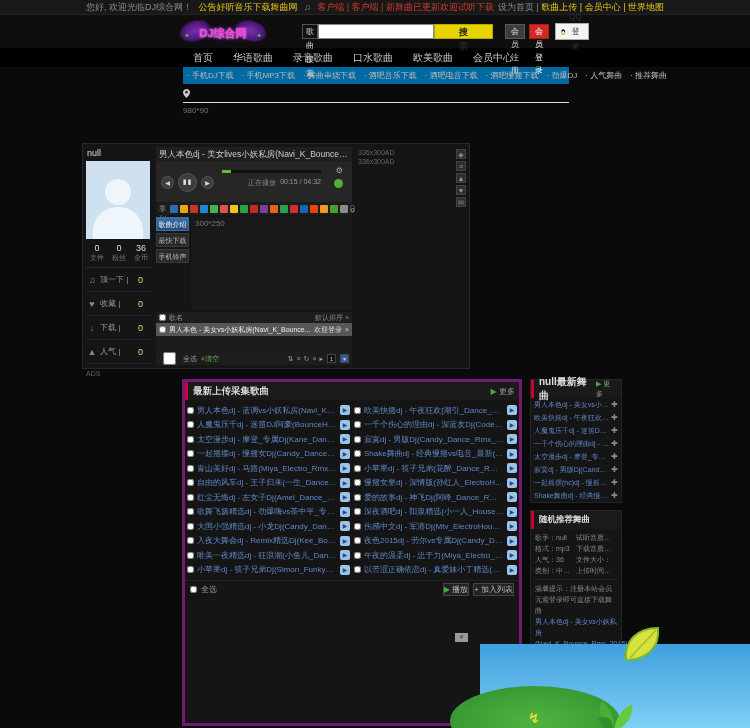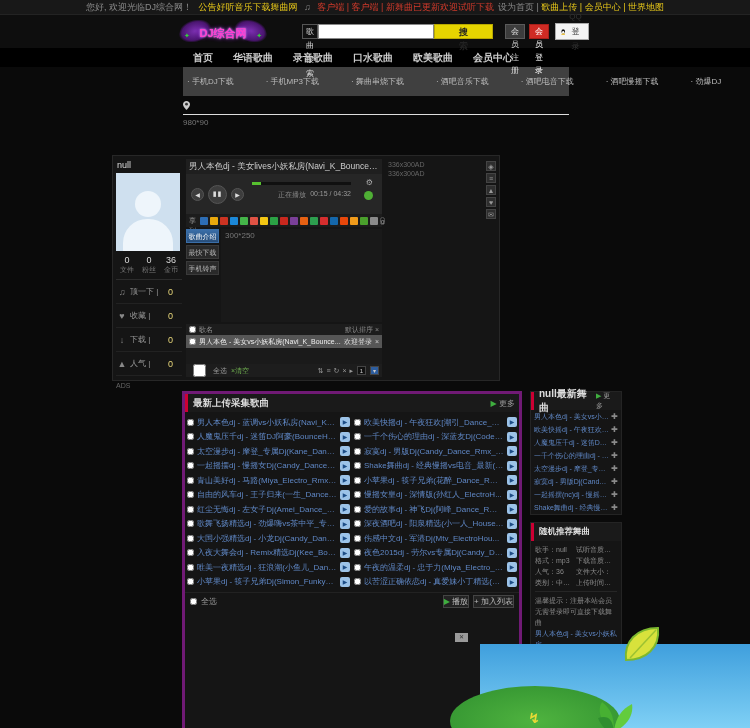--- a/index.html
+++ b/index.html
@@ -25,32 +25,32 @@
   .search-cat{height:15px;line-height:14px;background:#111;border:1px solid #555;color:#ddd;font-size:8px;padding:0 3px;}
   .search-input{height:15px;width:116px;border:1px solid #888;background:#fff;font-size:9px;padding:0 2px;color:#222;}
   .btn-search{height:15px;line-height:14px;background:#e6d400;border:1px solid #b8a900;color:#222;font-size:9px;font-weight:bold;padding:0 24px;cursor:pointer;}
   .btn-reg{height:15px;line-height:13px;background:#3c3c3c;border:1px solid #5a5a5a;color:#ddd;font-size:8px;padding:0 5px;margin-left:12px;cursor:pointer;}
   .btn-login{height:15px;line-height:13px;background:#cf2b24;border:1px solid #a81f1a;color:#fff;font-size:8px;padding:0 5px;margin-left:4px;cursor:pointer;}
   .btn-qq{height:17px;line-height:15px;background:#f4f4f4;border:1px solid #aaa;color:#333;font-size:8px;padding:0 5px;margin-left:6px;display:flex;align-items:center;gap:2px;cursor:pointer;}
 
   
   .nav{height:19px;background:#000;display:flex;align-items:stretch;font-size:10px;}
   .nav-inner{margin-left:183px;display:flex;}
-  .nav-item{padding:0 10px;line-height:19px;color:#ccc;font-weight:bold;cursor:pointer;}
-
-  
-  .subnav{height:29px;margin-left:183px;width:386px;background:#404040;display:flex;align-items:center;font-size:8px;color:#bbb;gap:24px;}
+  .nav-item{padding:0 10px;line-height:19px;color:#ccc;font-weight:normal;cursor:pointer;}
+
+  
+  .subnav{height:17px;margin-left:183px;width:386px;background:#0369a1;display:flex;align-items:center;font-size:8px;color:#bbb;}
   .subnav span{margin:0 4px;white-space:nowrap;cursor:pointer;}
 
   
   .crumb{margin-left:183px;width:386px;padding-top:5px;font-size:8px;color:#aaa;display:flex;align-items:center;gap:3px;border-bottom:1px solid #ddd;padding-bottom:4px;}
   .ad980{margin-left:183px;width:386px;height:40px;font-size:8px;color:#777;padding-top:3px;}
 
   
-  .main-box{margin-left:112px;width:388px;background:#151515;border:1px solid #272727;display:flex;padding:3px;gap:4px;height:226px;}
+  .main-box{margin-left:82px;width:388px;background:#151515;border:1px solid #272727;display:flex;padding:3px;gap:4px;height:226px;}
   .prof{width:66px;flex:none;font-size:8px;}
   .prof .uname{color:#ddd;font-size:9px;margin:1px 0 3px 1px;}
   .avatar{width:64px;height:78px;background:#cfe0ef;position:relative;overflow:hidden;}
   .avatar .head{position:absolute;left:19px;top:18px;width:26px;height:26px;border-radius:50%;background:#eef5fb;}
   .avatar .body{position:absolute;left:7px;top:46px;width:50px;height:40px;border-radius:24px 24px 0 0;background:#eef5fb;}
   .stats3{display:flex;text-align:center;margin-top:4px;border-bottom:1px solid #2c2c2c;padding-bottom:4px;}
   .stats3 div{flex:1;}
   .stats3 .v{color:#ddd;font-size:9px;} .stats3 .k{color:#777;font-size:7px;}
   .strow{display:flex;align-items:center;gap:3px;padding:6px 1px;border-bottom:1px solid #222;color:#999;font-size:8px;}
   .strow .ic{color:#888;font-size:9px;width:10px;text-align:center;}

